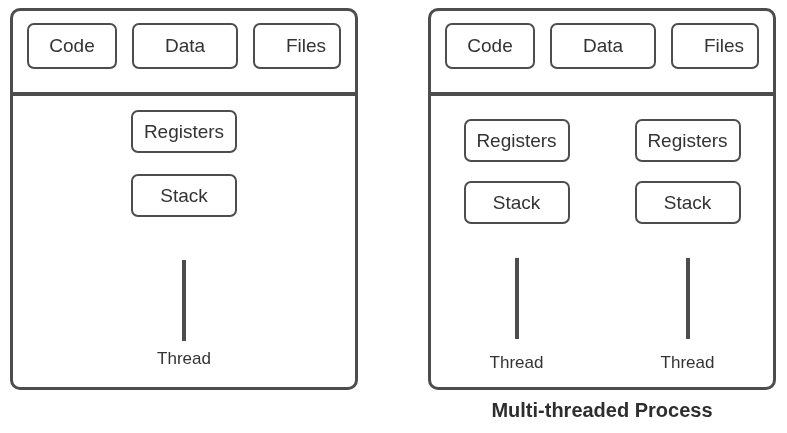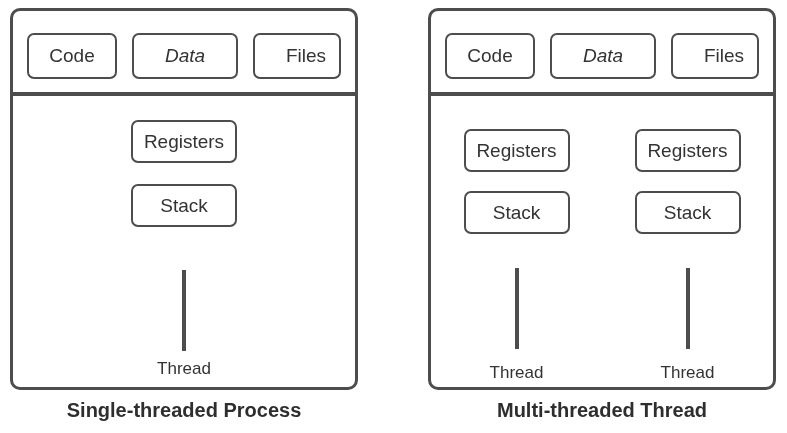--- a/index.html
+++ b/index.html
@@ -53,24 +53,23 @@
   .small-box {
     border: 2px solid var(--line, #4d4d4d);
     border-radius: 7px;
     height: 46px;
     display: flex;
     align-items: center;
     justify-content: center;
     font-size: 19px;
     color: var(--text, #333333);
     background: var(--bg, #ffffff);
-    margin-top: 10px;
   }
   .w-code  { width: 90px; }
-  .w-data  { width: 106px; font-style: italic; }
+  .w-data  { width: 106px; }
   .w-files { width: 88px; padding-left: 18px; }
 
   .thread-section {
     display: flex;
     justify-content: center;
   }
   .thread-column {
     display: flex;
     flex-direction: column;
     align-items: center;
@@ -124,21 +123,20 @@
       <div class="divider"></div>
       <div class="thread-section single">
         <div class="thread-column">
           <div class="small-box registers-box">Registers</div>
           <div class="small-box stack-box">Stack</div>
           <div class="thread-line"></div>
           <div class="thread-label">Thread</div>
         </div>
       </div>
     </div>
-    <div class="caption">Single-threaded Process</div>
   </div>
 
   <div class="panel-group right">
     <div class="process-box">
       <div class="shared-section">
         <div class="small-box w-code">Code</div>
         <div class="small-box w-data">Data</div>
         <div class="small-box w-files">Files</div>
       </div>
       <div class="divider"></div>
@@ -150,16 +148,16 @@
           <div class="thread-label">Thread</div>
         </div>
         <div class="thread-column">
           <div class="small-box registers-box">Registers</div>
           <div class="small-box stack-box">Stack</div>
           <div class="thread-line"></div>
           <div class="thread-label">Thread</div>
         </div>
       </div>
     </div>
-    <div class="caption">Multi-threaded Thread</div>
+    <div class="caption">Multi-threaded Process</div>
   </div>
 
 </div>
 
 </body></html>

